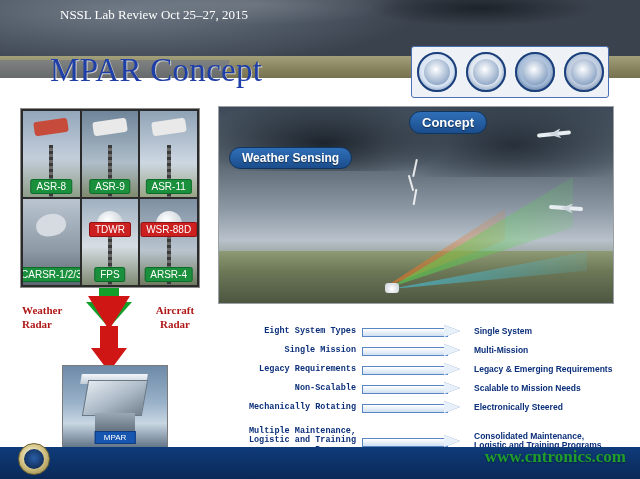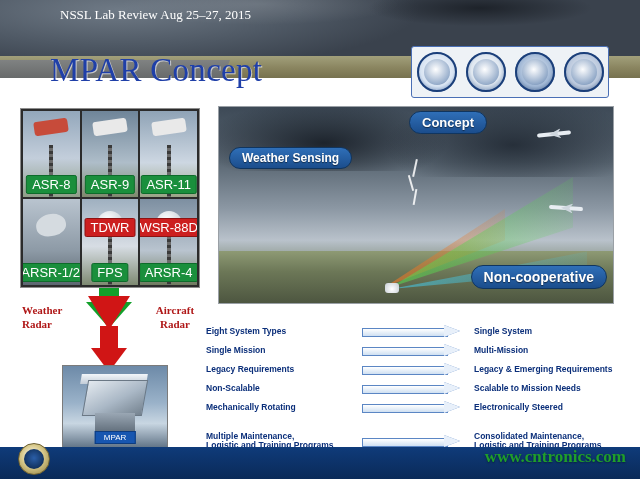--- a/index.html
+++ b/index.html
@@ -80,21 +80,21 @@
     background:repeating-linear-gradient(180deg,#3a3a3a 0 3px,#6b6b6b 3px 6px);}
   .antenna{position:absolute;left:50%;top:10%;width:34px;height:14px;margin-left:-17px;
     background:#c74b3a;border-radius:3px;transform:rotate(-8deg);}
   .antenna.white{background:#e9e9e9;}
   .dish{position:absolute;left:50%;top:18%;width:30px;height:22px;margin-left:-15px;
     background:#d5dbe0;border-radius:50% 50% 45% 45%;transform:rotate(-12deg);}
   .radome{position:absolute;left:50%;top:14%;width:26px;height:26px;margin-left:-13px;
     background:radial-gradient(circle at 40% 35%,#ffffff,#b8c2cb);border-radius:50%;}
   .rlabel{
     position:absolute;left:50%;transform:translateX(-50%);bottom:3px;
-    background:#1a8f3c;color:#fff;font-size:13px;padding:1px 5px;border-radius:2px;
+    background:#1a8f3c;color:#fff;font-size:10px;padding:1px 5px;border-radius:2px;
     white-space:nowrap;border:1px solid #0d6b2a;
   }
   .rlabel.red{background:#cc1f1f;border-color:#8e1212;}
   
   .wr-label{
     position:absolute;left:22px;top:303px;width:64px;text-align:left;
     color:#b01818;font-weight:bold;font-size:11px;line-height:14px;
     font-family:"Liberation Serif",serif;
   }
   .ar-label{
@@ -202,21 +202,21 @@
   }
   .tag-weather{left:10px;top:40px;font-size:12px;}
   .tag-aviation{left:190px;top:4px;}
   .tag-noncoop{right:6px;bottom:14px;font-size:14px;}
   
   .compare{
     position:absolute;left:206px;top:322px;width:420px;height:120px;
     font-size:8.5px;color:#0b2f7a;font-weight:bold;
   }
   .crow{position:relative;height:19px;display:flex;align-items:center;}
-  .cleft{width:150px;padding-right:6px;line-height:9.5px;}
+  .cleft{width:150px;text-align:right;padding-right:6px;line-height:9.5px;font-family:Liberation Mono, monospace;}
   .arrow-cell{width:104px;position:relative;height:11px;}
   .arrow-cell .shaft{
     position:absolute;left:0;top:2px;width:84px;height:7px;
     background:linear-gradient(180deg,#ffffff,#cfe0f2);border:1px solid #5b86c4;
   }
   .arrow-cell .head{
     position:absolute;left:82px;top:-1px;width:0;height:0;
     border-top:6px solid transparent;border-bottom:6px solid transparent;
     border-left:16px solid #e8f0fa;
     filter:drop-shadow(0 0 0 #5b86c4);
@@ -362,21 +362,20 @@
     <div class="plane p1">
         <div class="body"></div>
         <div class="wing"></div>
       </div>
     <div class="plane p2">
         <div class="body"></div>
         <div class="wing"></div>
       </div>
     <div class="scene-tag tag-weather">Weather Sensing</div>
     <div class="scene-tag tag-aviation">Concept</div>
-    <div class="scene-tag tag-noncoop">Non-cooperative</div>
   </div>
 
   <div class="compare">
     <div class="crow">
       <div class="cleft">Eight System Types</div>
       <div class="arrow-cell">
           <div class="shaft"></div>
           <div class="head"></div>
         </div>
       <div class="cright">Single System</div>
@@ -424,16 +423,16 @@
         </div>
       <div class="cright">
         <span>Consolidated Maintenance,</span><br>
         <span>Logistic and Training Programs</span>
       </div>
     </div>
   </div>
 
   <div class="footer"></div>
   <div class="noaa-logo"></div>
-  <div class="footer-text">NSSL Lab Review Aug 25–27, 2015</div>
+  <div class="footer-text">NSSL Lab Review Oct 25–27, 2015</div>
   <div class="watermark">www.cntronics.com</div>
 
 </div>
 
 </body></html>

